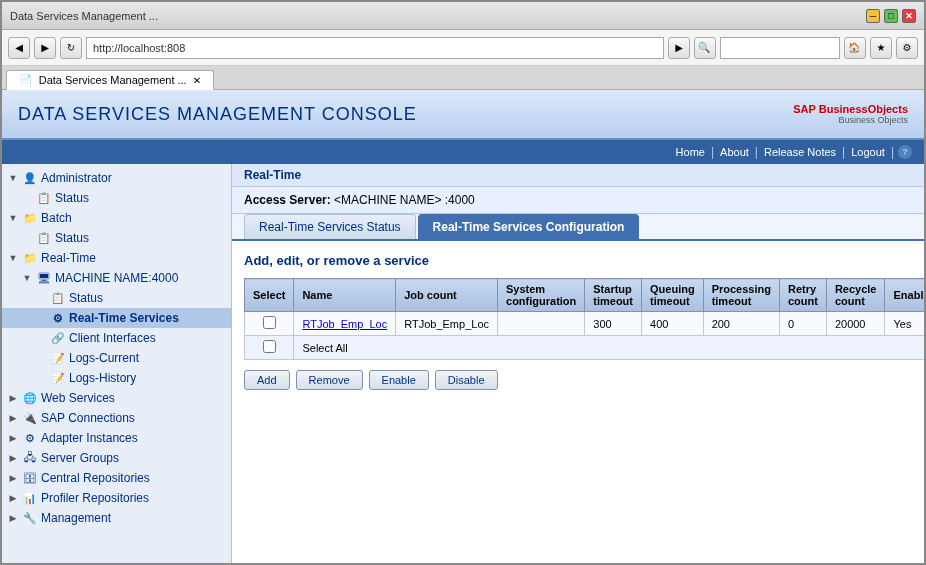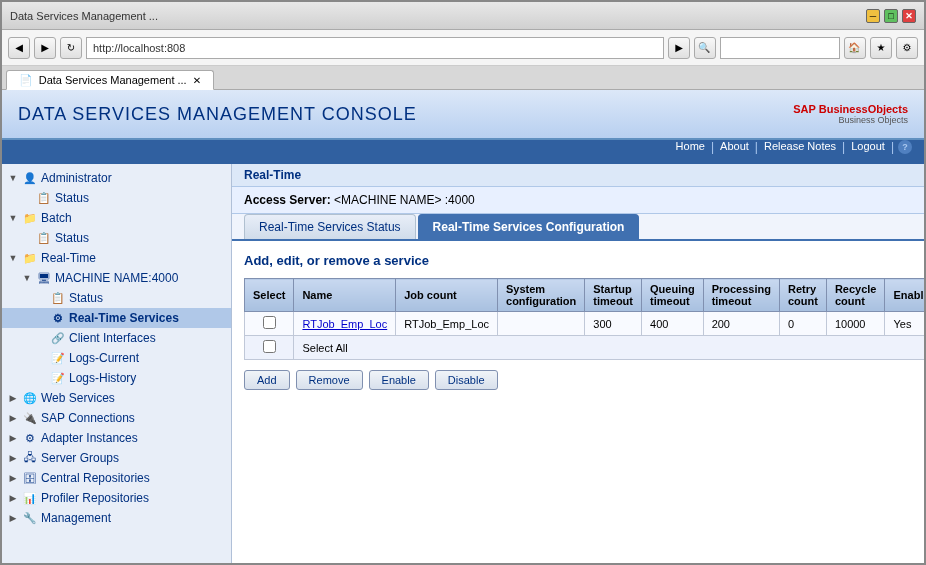--- a/index.html
+++ b/index.html
@@ -25,21 +25,21 @@
     .browser-tab.active { background: white; border-bottom: 1px solid white; margin-bottom: -1px; }
     .tab-close { font-size: 10px; cursor: pointer; }
 
     
     .app-container { flex: 1; display: flex; flex-direction: column; background: #d946ef; overflow: hidden; }
     .app-header { background: linear-gradient(to bottom, #dce8f8, #b8d0f0); height: 50px; display: flex; align-items: center; justify-content: space-between; padding: 0 16px; border-bottom: 2px solid #6090c0; }
     .app-title { font-size: 18px; color: #003080; font-weight: bold; letter-spacing: 1px; }
     .app-title span { font-weight: normal; }
     .sap-logo-wrapper { display: flex; flex-direction: column; align-items: flex-end; }
 
-    .top-nav { background: #3060a0; height: 24px; display: flex; justify-content: flex-end; padding: 0 12px; gap: 0; }
+    .top-nav { background: #3060a0; height: 24px; display: flex; align-items: center; justify-content: flex-end; padding: 0 12px; gap: 0; }
     .top-nav a { color: white; font-size: 11px; text-decoration: none; padding: 0 6px; }
     .top-nav span { color: #aac8f0; }
     .help-icon { color: white; background: #5080c0; border-radius: 50%; width: 14px; height: 14px; display: inline-flex; align-items: center; justify-content: center; font-size: 9px; font-weight: bold; margin-left: 4px; }
 
     .main-layout { display: flex; flex: 1; overflow: hidden; }
 
     
     .sidebar { width: 230px; background: #e8eef8; border-right: 1px solid #b0c0d8; overflow-y: auto; padding: 4px 0; flex-shrink: 0; }
     .sidebar-item { display: flex; align-items: center; padding: 2px 4px; cursor: pointer; font-size: 12px; color: #003080; }
     .sidebar-item.selected { background: #b0c8e8; font-weight: bold; }
@@ -276,21 +276,21 @@
             <tbody>
               <tr>
                 <td class="checkbox-cell"><input type="checkbox" style=""></td>
                 <td><a href="#" class="link-text">RTJob_Emp_Loc</a></td>
                 <td>RTJob_Emp_Loc</td>
                 <td></td>
                 <td>300</td>
                 <td>400</td>
                 <td>200</td>
                 <td>0</td>
-                <td>10000</td>
+                <td>20000</td>
                 <td>Yes</td>
               </tr>
               <tr>
                 <td class="checkbox-cell"><input type="checkbox" style=""></td>
                 <td colspan="9">Select All</td>
               </tr>
             </tbody>
           </table>
 
           <div class="btn-row">

